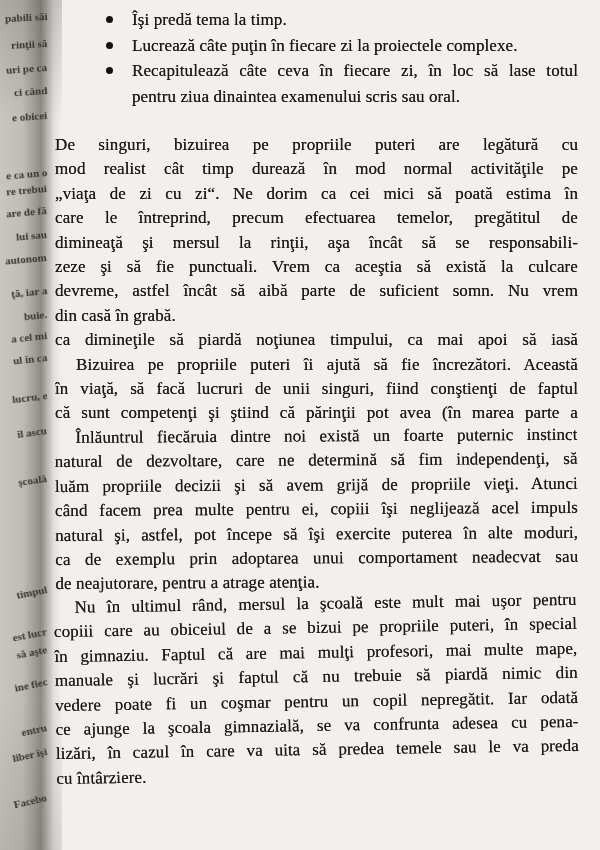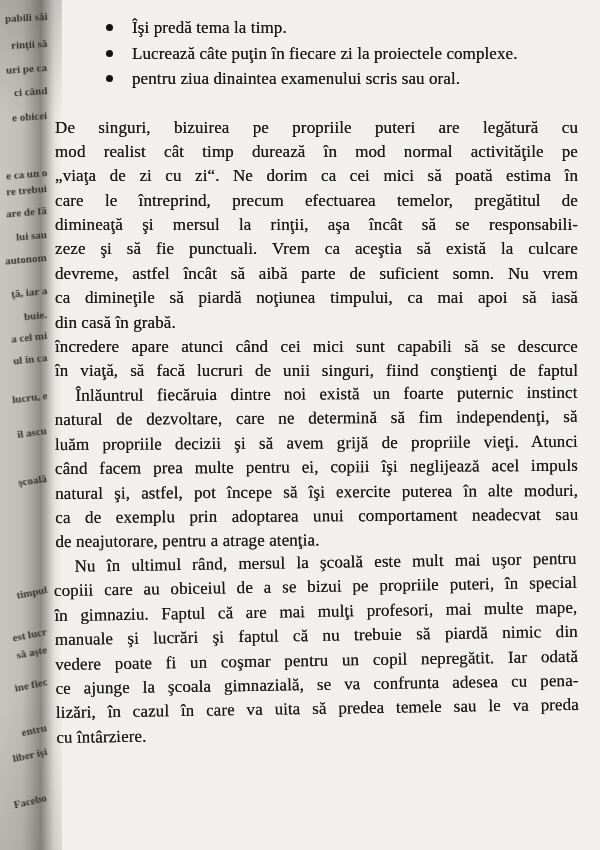--- a/index.html
+++ b/index.html
@@ -36,21 +36,21 @@
     position:absolute; right:15px;
     white-space:nowrap;
     font-weight:bold; font-size:11px; line-height:13px;
     color:#38352f;
     filter: blur(0.4px);
     transform-origin: right center;
   }
 
   
   .content {
-    position:absolute; left:55px; top:15px; width:523px;
+    position:absolute; left:55px; top:7px; width:523px;
     font-size:17px;
     text-shadow: 0 0 0.5px rgba(27,25,23,.85);
   }
 
   .bullets { list-style:none; margin:0 0 24px 0; padding:0; }
   .bullet-item { position:relative; padding-left:77px; }
   .dot {
     position:absolute; left:51px; top:9px;
     width:7px; height:7px; border-radius:50%;
     background:#151310;
@@ -111,39 +111,41 @@
         </li>
         <li class="bullet-item">
           <span class="dot"></span>
           <div class="btext">
             <div class="ln last">Lucrează câte puţin în fiecare zi la proiectele complexe.</div>
           </div>
         </li>
         <li class="bullet-item">
           <span class="dot"></span>
           <div class="btext">
+            <div class="ln">Recapitulează câte ceva în fiecare zi, în loc să lase totul</div>
             <div class="ln last">pentru ziua dinaintea examenului scris sau oral.</div>
           </div>
         </li>
       </ul>
     <div id="paras" class="paras">
         <div class="para p0">
           <div class="ln">De singuri, bizuirea pe propriile puteri are legătură cu</div>
           <div class="ln">mod realist cât timp durează în mod normal activităţile pe</div>
           <div class="ln">„viaţa de zi cu zi“. Ne dorim ca cei mici să poată estima în</div>
           <div class="ln">care le întreprind, precum efectuarea temelor, pregătitul de</div>
           <div class="ln">dimineaţă şi mersul la rinţii, aşa încât să se responsabili-</div>
           <div class="ln">zeze şi să fie punctuali. Vrem ca aceştia să există la culcare</div>
           <div class="ln">devreme, astfel încât să aibă parte de suficient somn. Nu vrem</div>
+          <div class="ln last">din casă în grabă.</div>
           <div class="ln">ca dimineţile să piardă noţiunea timpului, ca mai apoi să iasă</div>
-          <div class="ln last">din casă în grabă.</div>
         </div>
         <div class="para p1">
-          <div class="ln">încredere apare atunci când cei mici sunt capabili să se descurce</div>
+          <div class="ln ind">Bizuirea pe propriile puteri îi ajută să fie încrezători. Această</div>
           <div class="ln">în viaţă, să facă lucruri de unii singuri, fiind conştienţi de faptul</div>
+          <div class="ln">că sunt competenţi şi ştiind că părinţii pot avea (în marea parte a</div>
         </div>
         <div class="para p2">
           <div class="ln ind">Înlăuntrul fiecăruia dintre noi există un foarte puternic instinct</div>
           <div class="ln">natural de dezvoltare, care ne determină să fim independenţi, să</div>
           <div class="ln">luăm propriile decizii şi să avem grijă de propriile vieţi. Atunci</div>
           <div class="ln">când facem prea multe pentru ei, copiii îşi neglijează acel impuls</div>
           <div class="ln">natural şi, astfel, pot începe să îşi exercite puterea în alte moduri,</div>
           <div class="ln">ca de exemplu prin adoptarea unui comportament neadecvat sau</div>
           <div class="ln last">de neajutorare, pentru a atrage atenţia.</div>
         </div>

